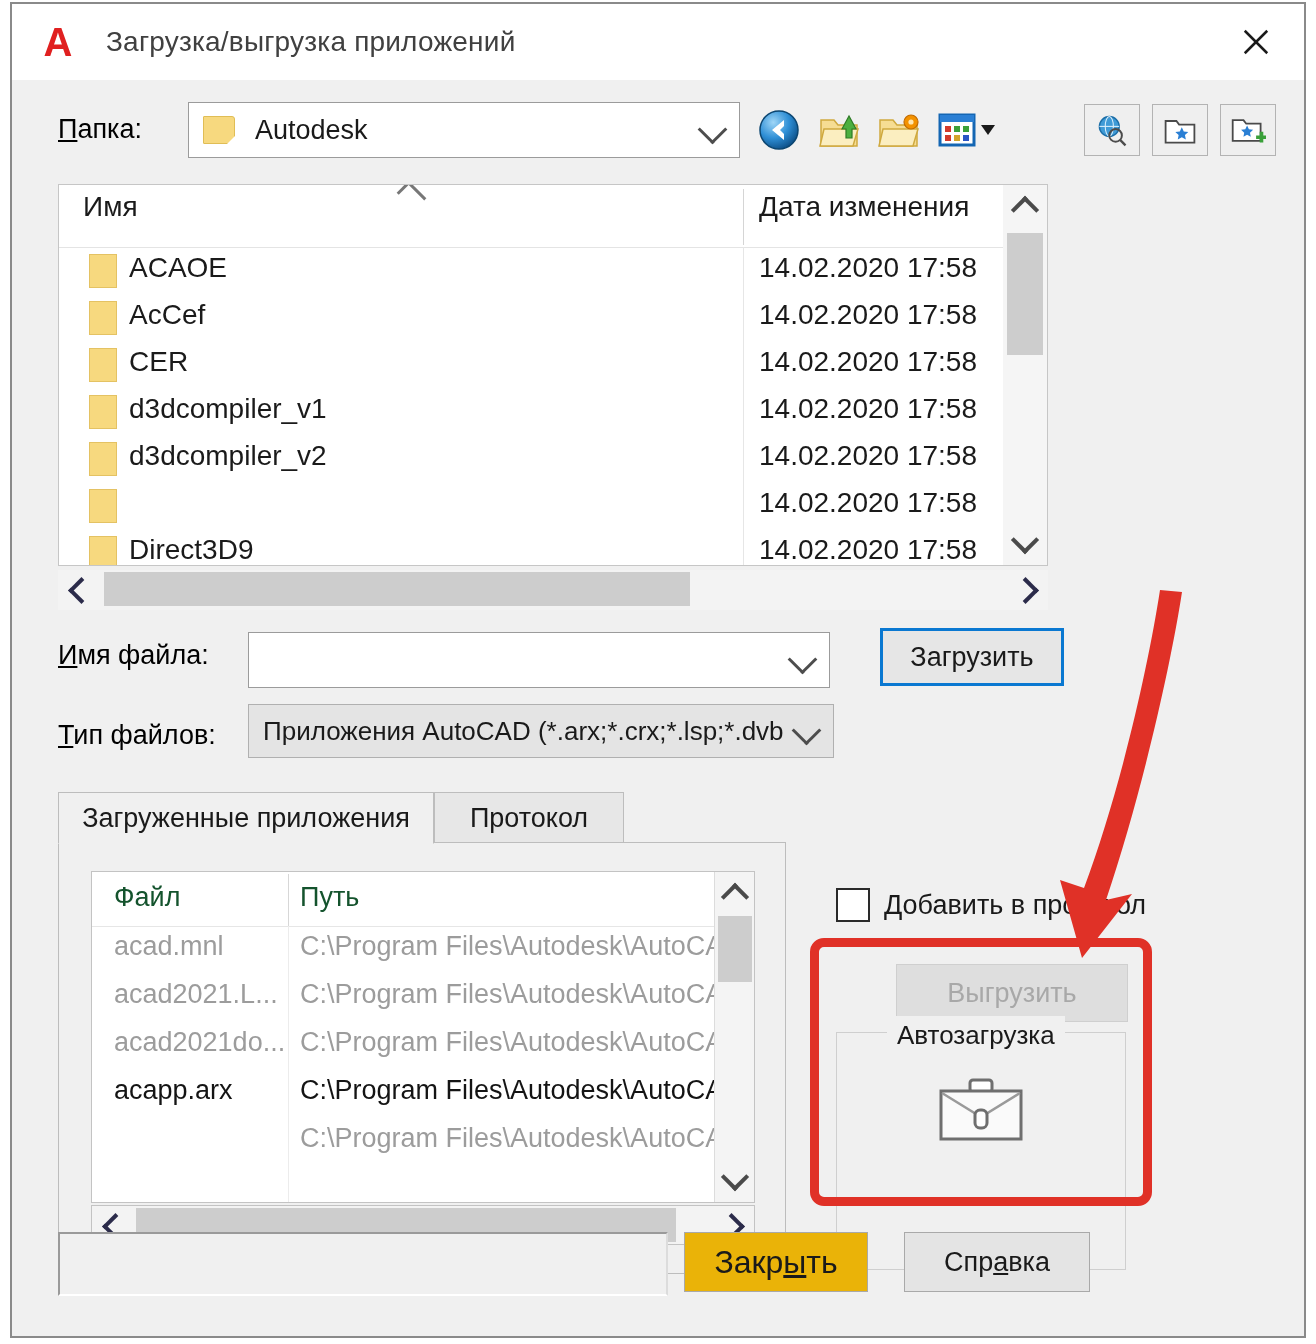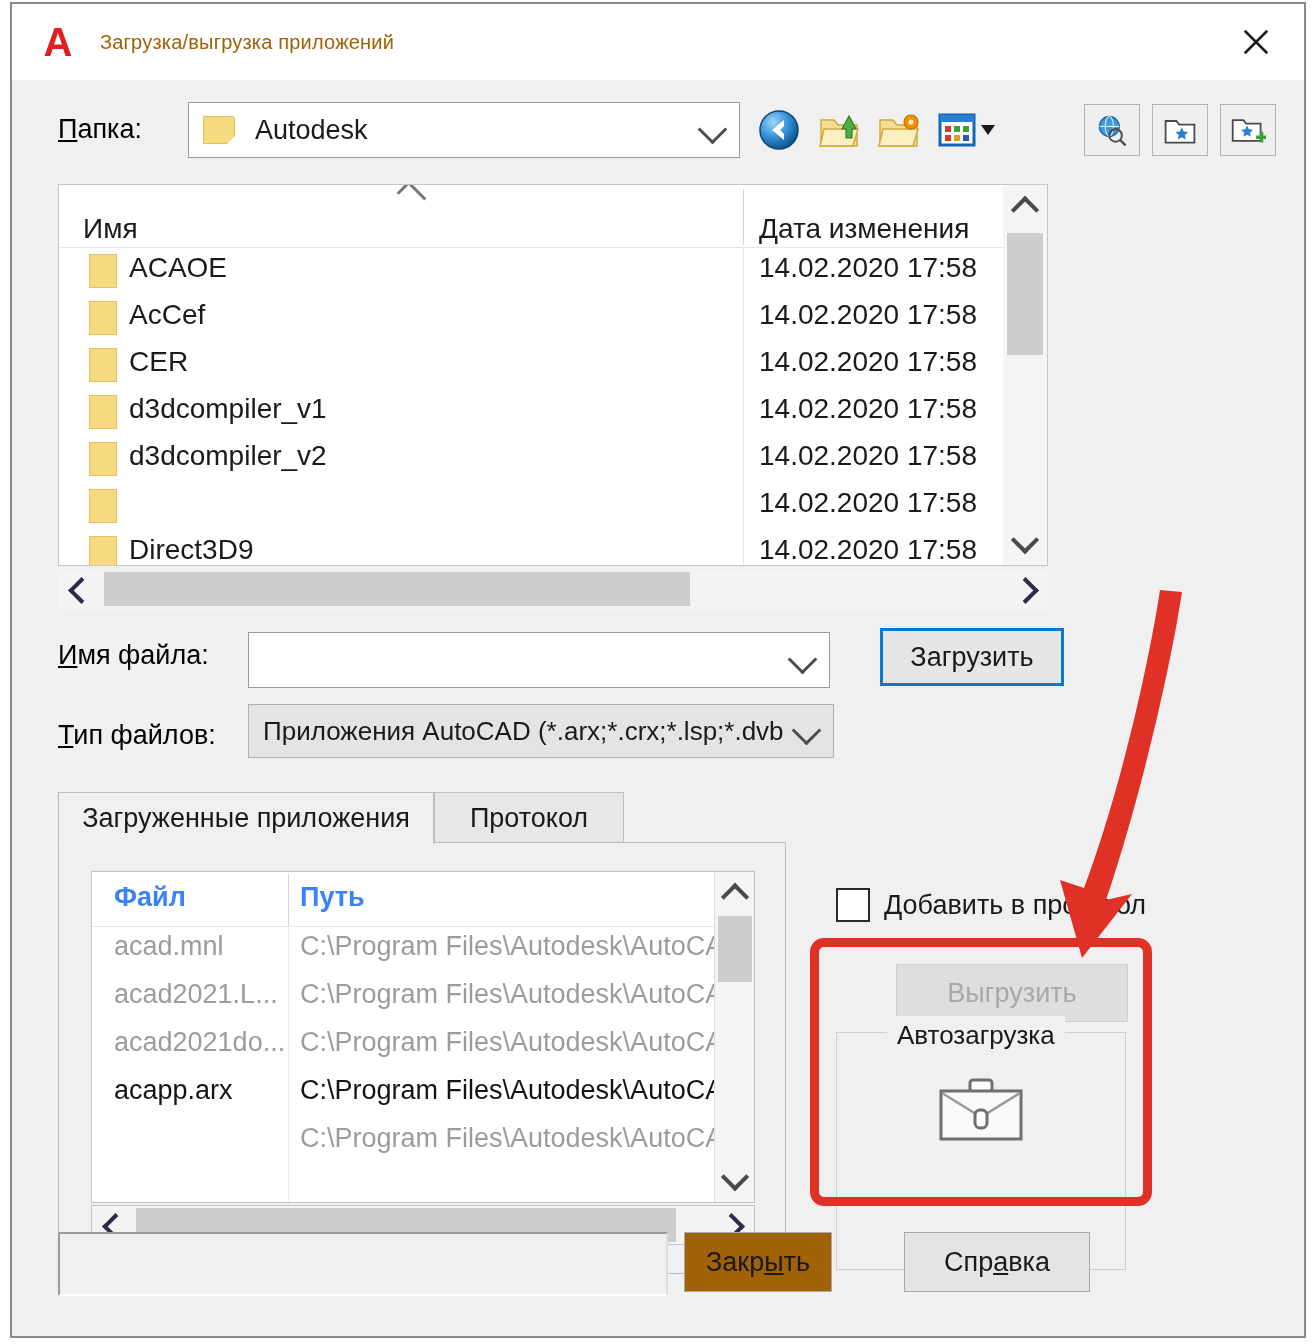--- a/index.html
+++ b/index.html
@@ -33,23 +33,23 @@
   #app-logo {
     margin-left: 26px;
     width: 40px; height: 40px;
     display: flex; align-items: center; justify-content: center;
     font-size: 40px; font-weight: bold;
     color: #e02020;
     font-family: "Liberation Sans", sans-serif;
     line-height: 1;
   }
   #title-text {
-    margin-left: 22px;
-    font-size: 20px;
-    color: #a16207;
+    margin-left: 28px;
+    font-size: 28px;
+    color: #404040;
     letter-spacing: 0.2px;
   }
   #close-btn {
     position: absolute;
     right: 0px; top: 0px;
     width: 96px; height: 76px;
     display: flex; align-items: center; justify-content: center;
     cursor: pointer;
   }
   #close-btn svg { width: 30px; height: 30px; }
@@ -153,21 +153,21 @@
     box-sizing: border-box;
     overflow: hidden;
   }
   #fl-head {
     position: relative;
     height: 62px;
     border-bottom: 1px solid #e4e4e4;
   }
   #fl-head .hcell {
     position: absolute;
-    top: 28px;
+    top: 6px;
     font-size: 28px;
     color: #1a1a1a;
   }
   #fl-head .hsort {
     position: absolute;
     left: 340px; top: 2px;
     width: 22px; height: 14px;
     border-left: 3px solid #777;
     border-top: 3px solid #777;
     transform: rotate(45deg);
@@ -343,21 +343,21 @@
     left: 32px; top: 28px;
     width: 664px; height: 332px;
     background: #ffffff;
     border: 1px solid #c3c3c3;
     box-sizing: border-box;
     overflow: hidden;
   }
   #apps-head { position: relative; height: 54px; border-bottom: 1px solid #e6e6e6;}
   #apps-head .hcell {
     position: absolute; top: 10px;
-    font-size: 27px; color: #3b82f6; font-weight: bold;
+    font-size: 27px; color: #14532d;
   }
   #apps-head-div {
     position: absolute; left: 196px; top: 2px;
     width: 1px; height: 52px; background: #d7d7d7;
   }
   .app-row {
     position: relative; height: 48px; cursor: pointer;
   }
   .app-row .afile {
     position: absolute; left: 22px; top: 4px;
@@ -473,26 +473,26 @@
     width: 610px; height: 64px;
     background: #f0f0f0;
     border: 2px solid #9a9a9a;
     border-right-color: #dcdcdc;
     border-bottom-color: #ffffff;
     box-sizing: border-box;
   }
   #close-btn2 {
     position: absolute;
     left: 672px; top: 1152px;
-    width: 148px; height: 60px;
-    background: #a16207;
+    width: 184px; height: 60px;
+    background: #eab308;
     border: 1px solid #a9a9a9;
     box-sizing: border-box;
     display: flex; align-items: center; justify-content: center;
-    font-size: 27px; color: #1a1a1a;
+    font-size: 32px; color: #1a1a1a;
     cursor: pointer;
   }
   #help-btn {
     position: absolute;
     left: 892px; top: 1152px;
     width: 186px; height: 60px;
     background: #e4e4e4;
     border: 1px solid #a9a9a9;
     box-sizing: border-box;
     display: flex; align-items: center; justify-content: center;

